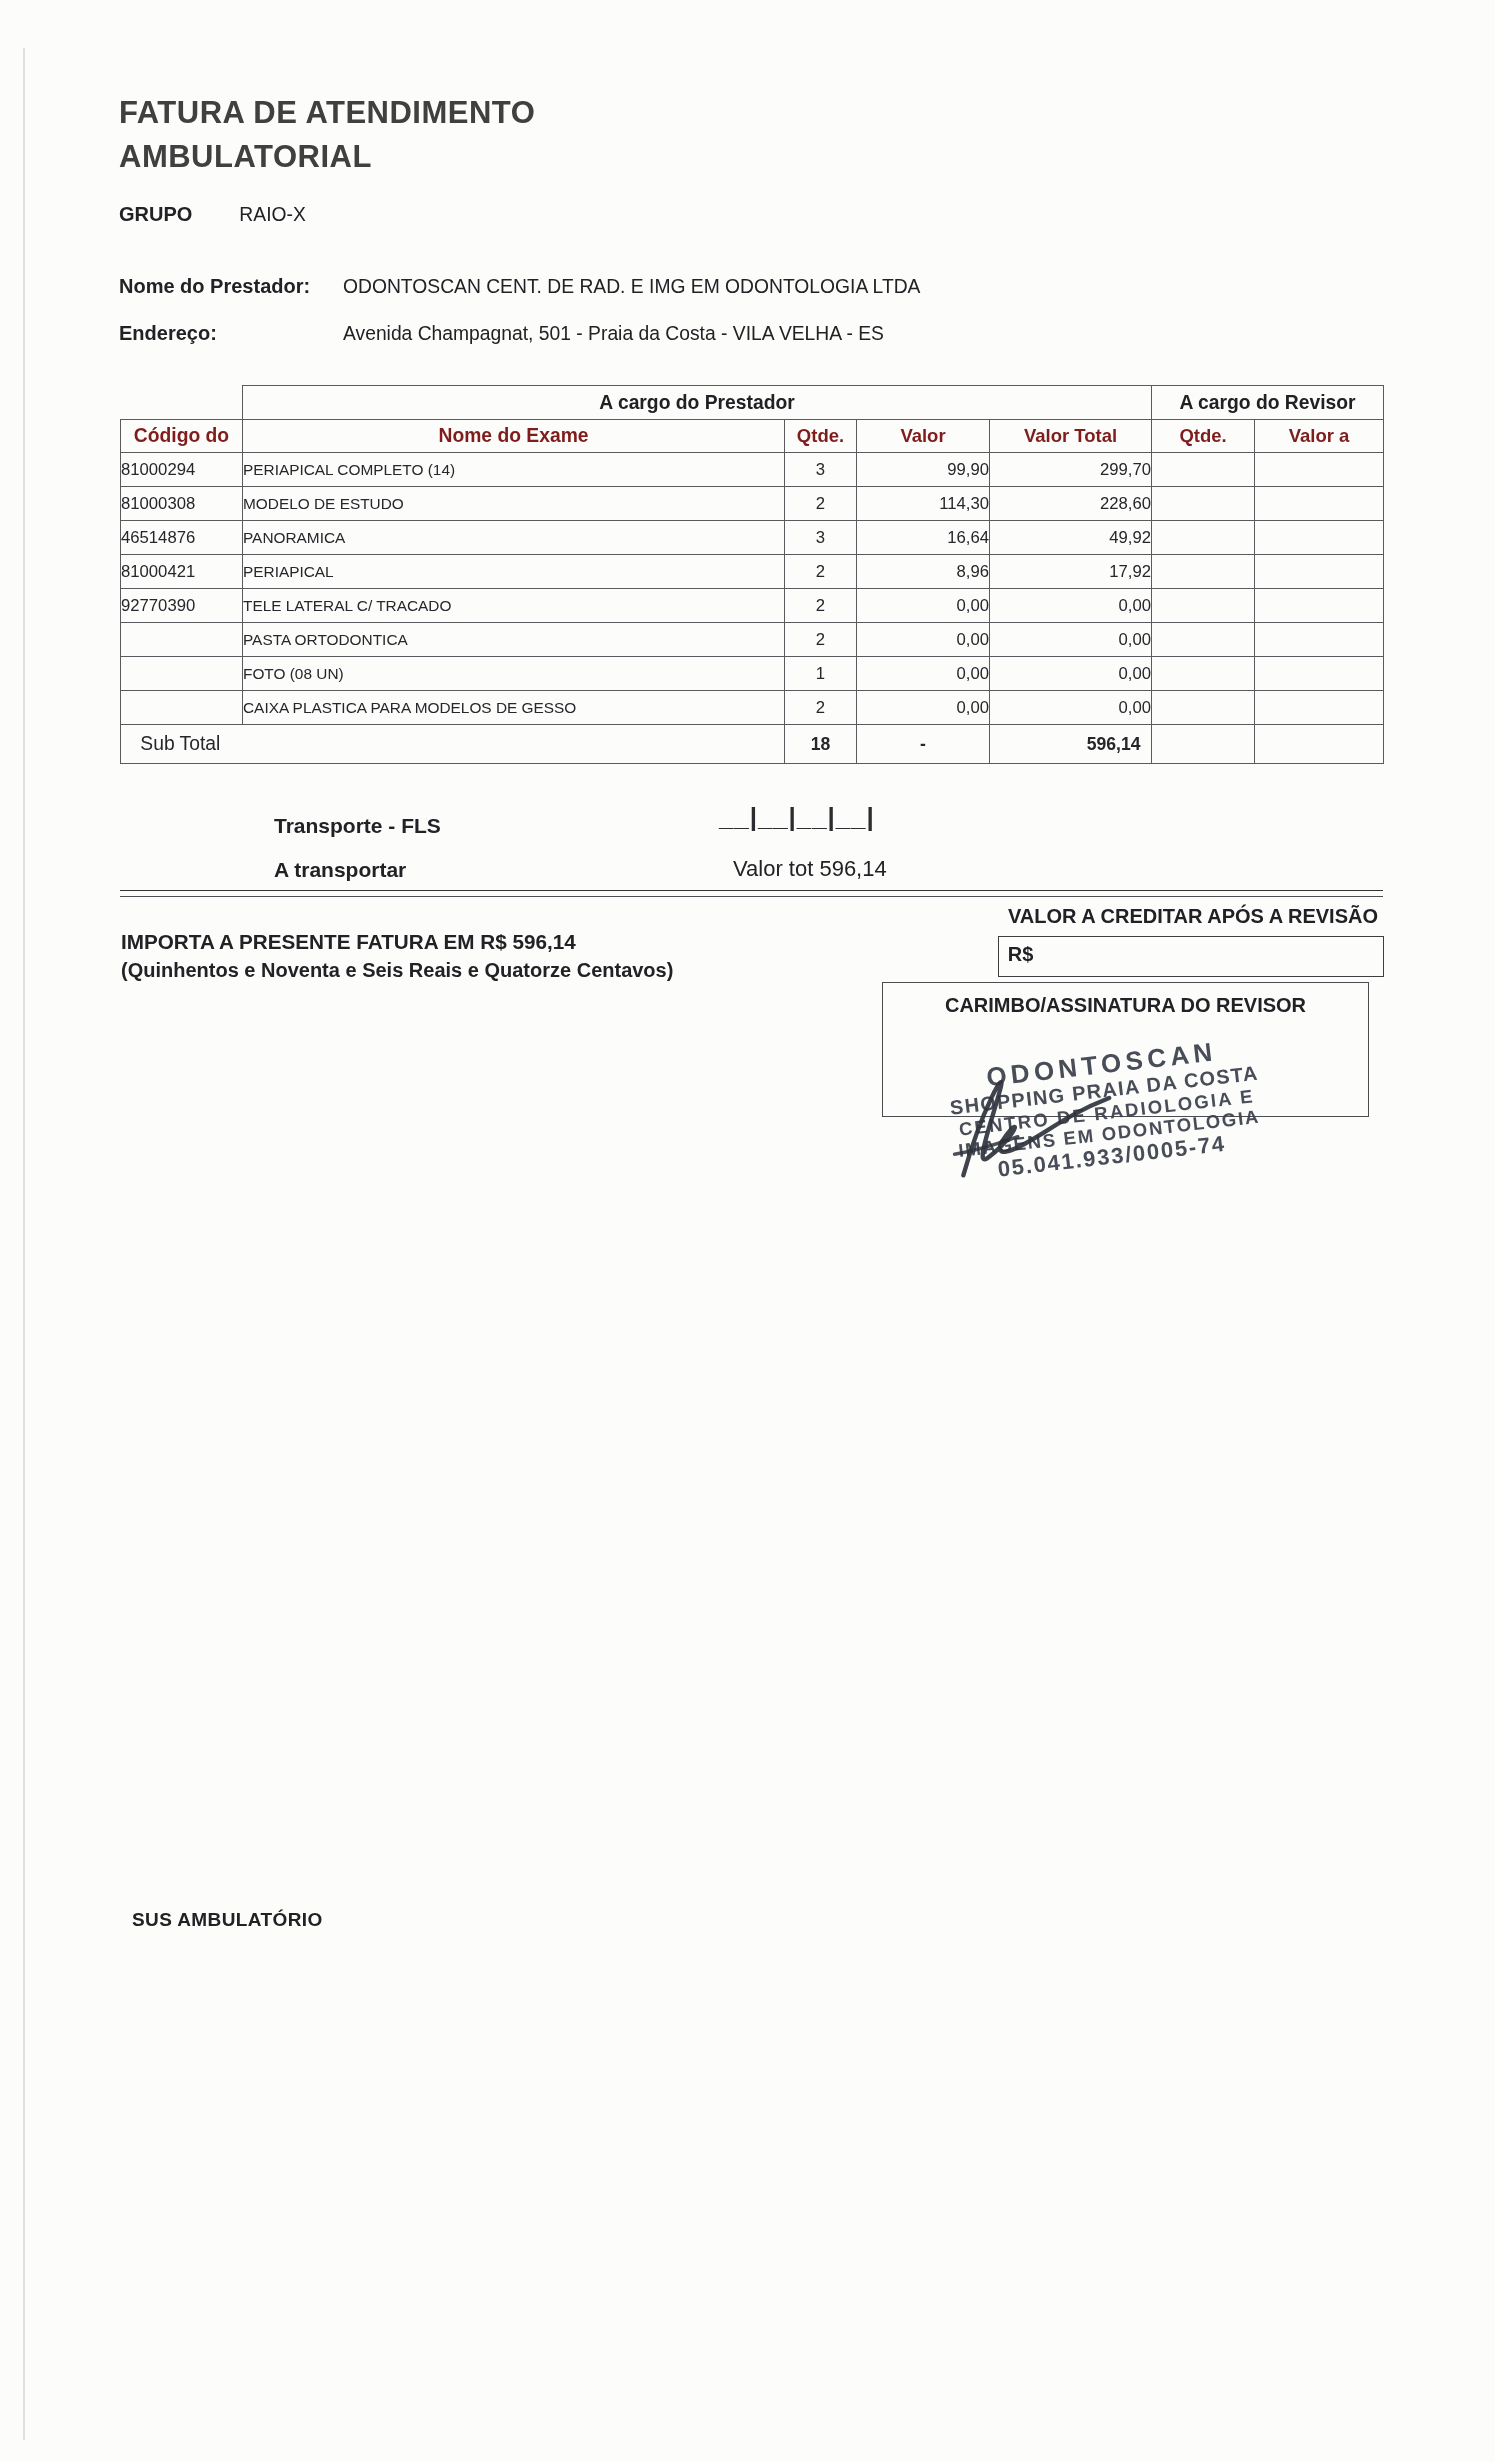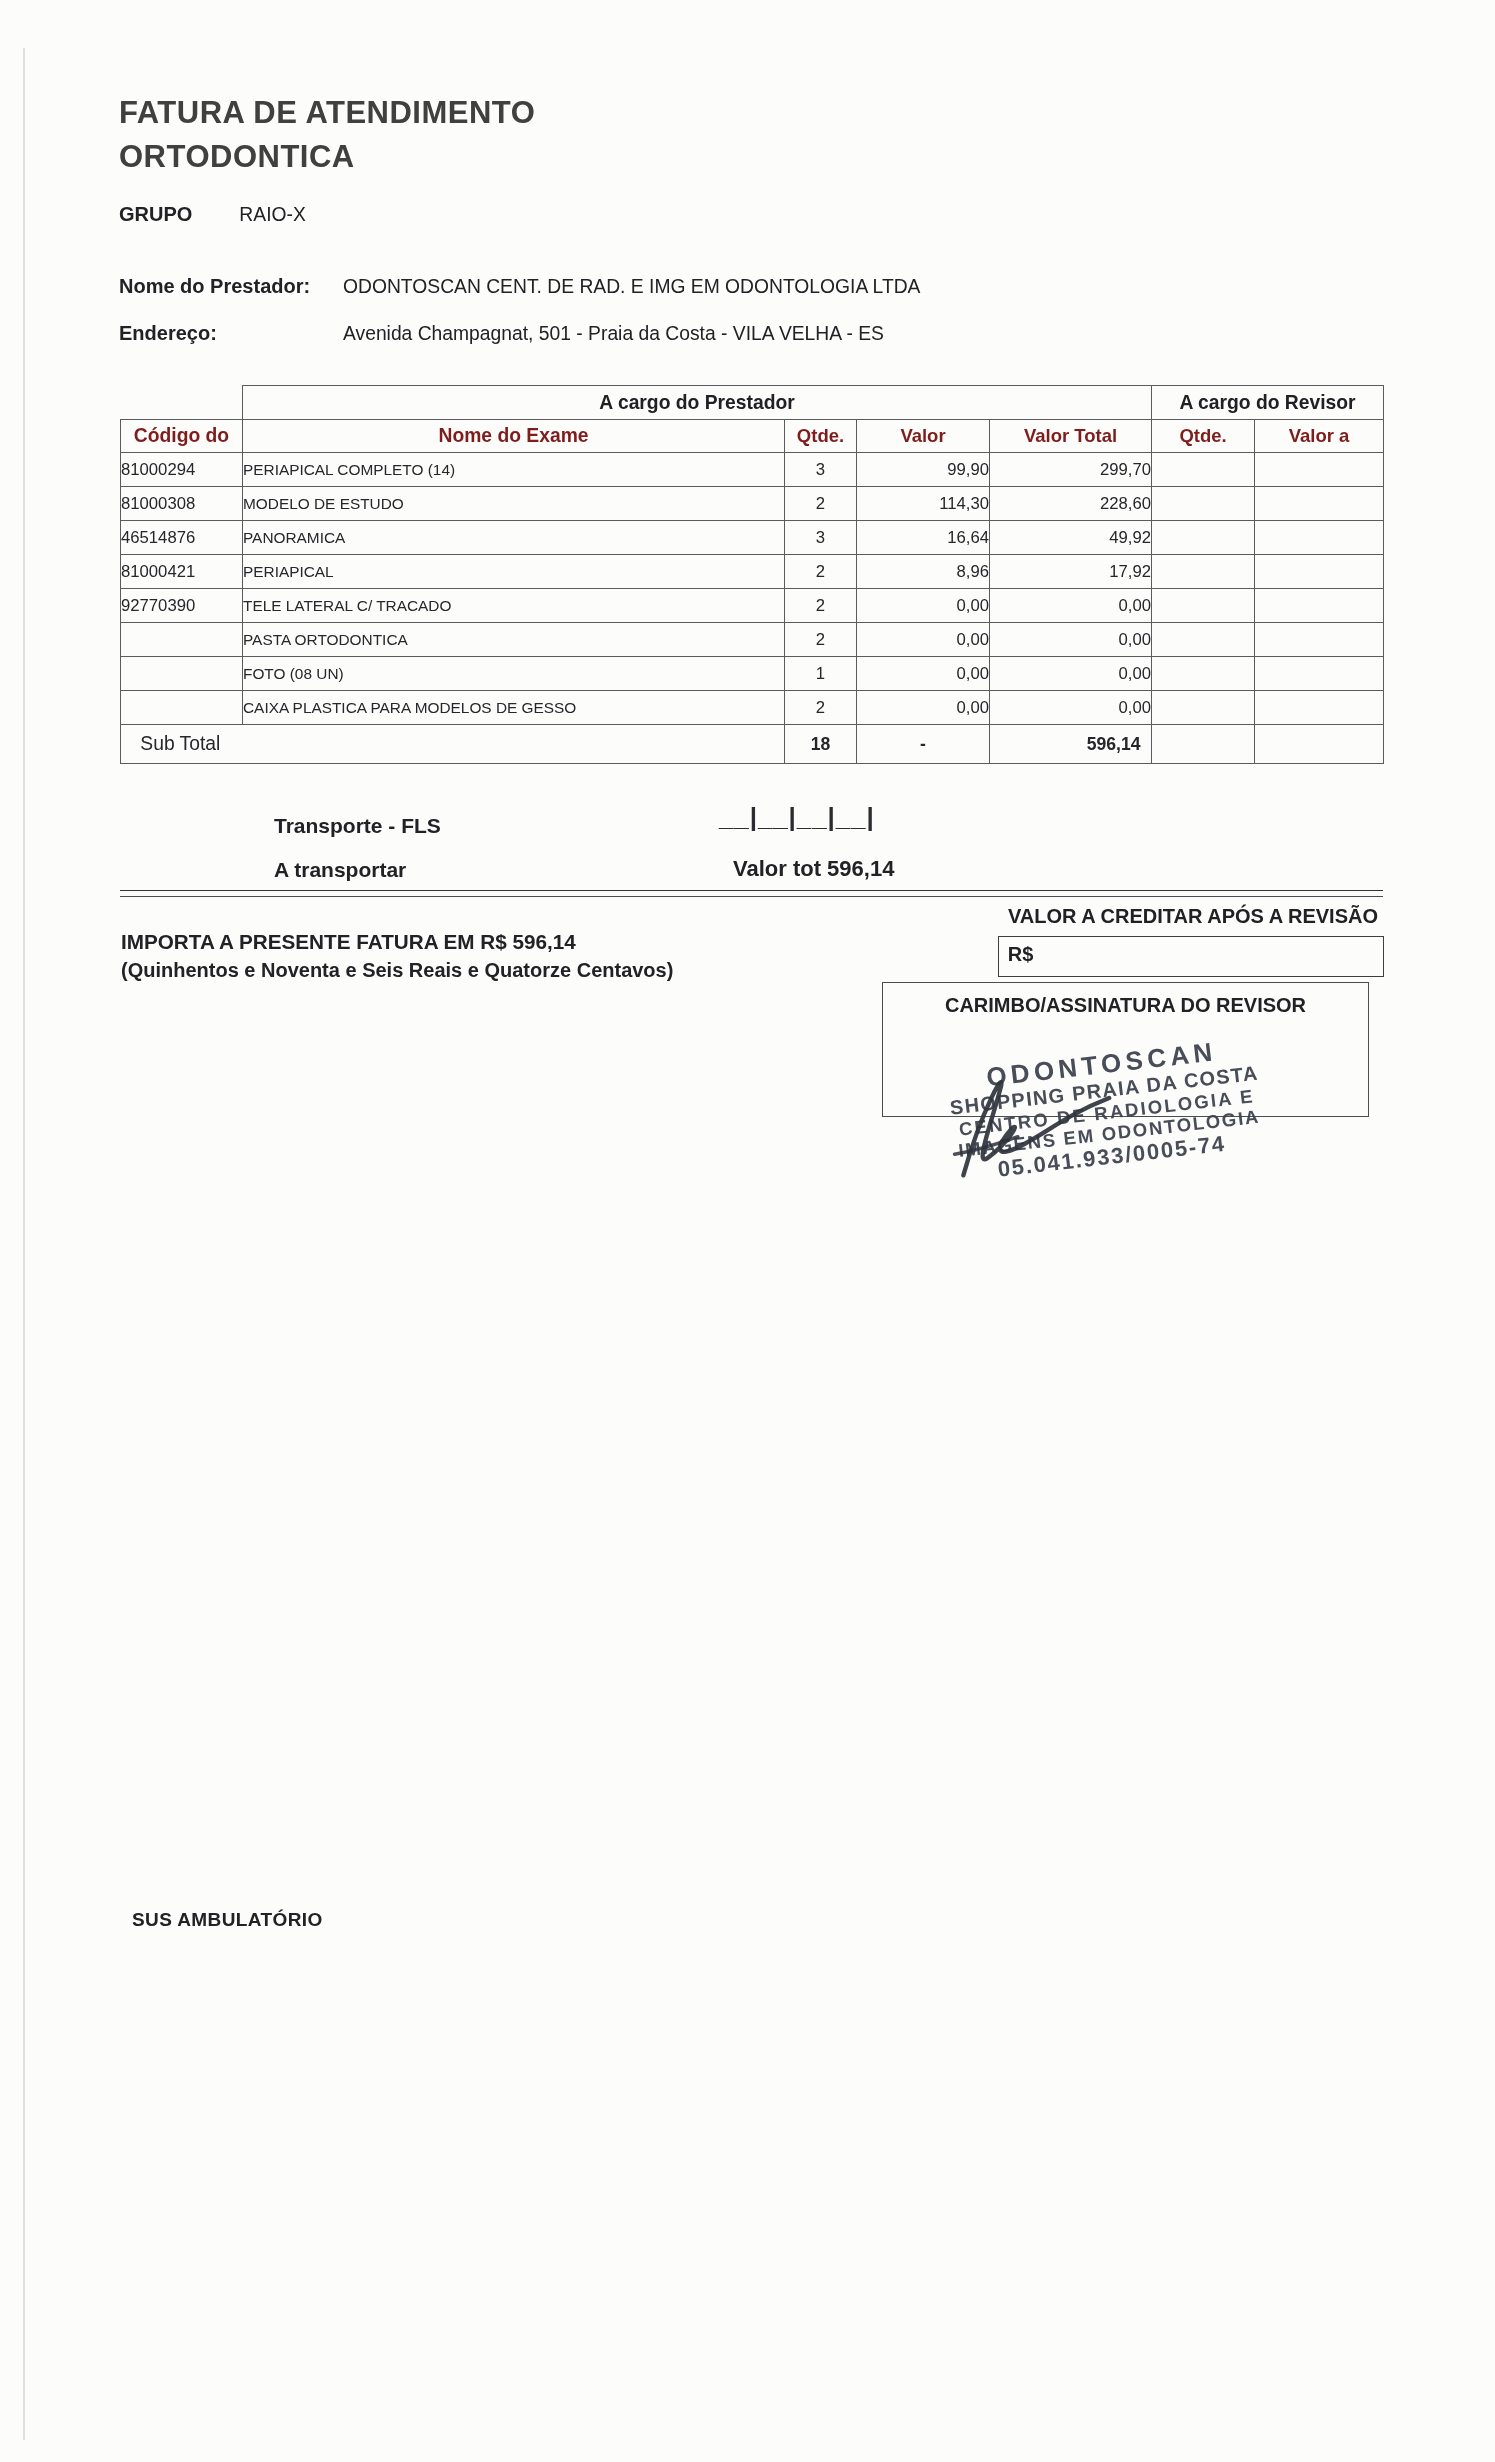--- a/index.html
+++ b/index.html
@@ -47,21 +47,21 @@
   tr.sub { height:39px; }
   tr.sub .s-label  { padding-left:19.3px; font-size:19.3px; }
   tr.sub .s-qtde   { text-align:center; font-weight:bold; font-size:17.6px; }
   tr.sub .s-valor  { text-align:center; font-weight:bold; font-size:17.6px; }
   tr.sub .s-vtotal { text-align:right; padding-right:10.6px; font-weight:bold; font-size:17.6px; }
 
   
   .transporte { left:274px; top:814px; font-size:21px; font-weight:bold; }
   .ticks { left:719px; top:802px; font-size:26px; font-weight:bold; letter-spacing:0.9px; color:#2b2b30; }
   .a-transportar { left:274px; top:858px; font-size:21px; font-weight:bold; }
-  .valor-tot { left:733px; top:856px; font-size:22px; font-weight:bold; }
+  .valor-tot { left:733px; top:856px; font-size:22px; font-weight:normal; }
 
   .double-rule { position:absolute; left:120px; top:890px; width:1263px; height:5.3px;
                  border-top:1.8px solid #333338; border-bottom:1.8px solid #4c4c51; }
 
   .valor-creditar { right:117px; top:905px; font-size:20px; font-weight:bold; color:#202025; }
   .importa1 { left:121px; top:930px; font-size:20.7px; font-weight:bold; }
   .importa2 { left:121px; top:959px; font-size:20px; font-weight:bold; }
 
   .rs-box { position:absolute; left:998px; top:936px; width:384px; height:39px; border:1.8px solid #3d3d42; }
   .rs-box .rs { position:absolute; left:8.8px; top:6.2px; font-size:20px; font-weight:bold; }
@@ -83,21 +83,21 @@
 </style>
 </head>
 <body>
 
 <div class="page">
 
   <div class="scanline"></div>
 
   <div class="abs title">
     <div>FATURA DE ATENDIMENTO</div>
-    <div>ORTODONTICA</div>
+    <div>AMBULATORIAL</div>
   </div>
 
   <div class="abs grupo-row">
     <span class="lbl">GRUPO</span><span class="val">RAIO-X</span>
   </div>
 
   <div class="abs field-row" style="left:119px; top:275px;">
     <span class="lbl">Nome do Prestador:</span>
     <span class="val" style="position:absolute; left:224px; top:0.9px;">ODONTOSCAN CENT. DE RAD. E IMG EM ODONTOLOGIA LTDA</span>
   </div>

